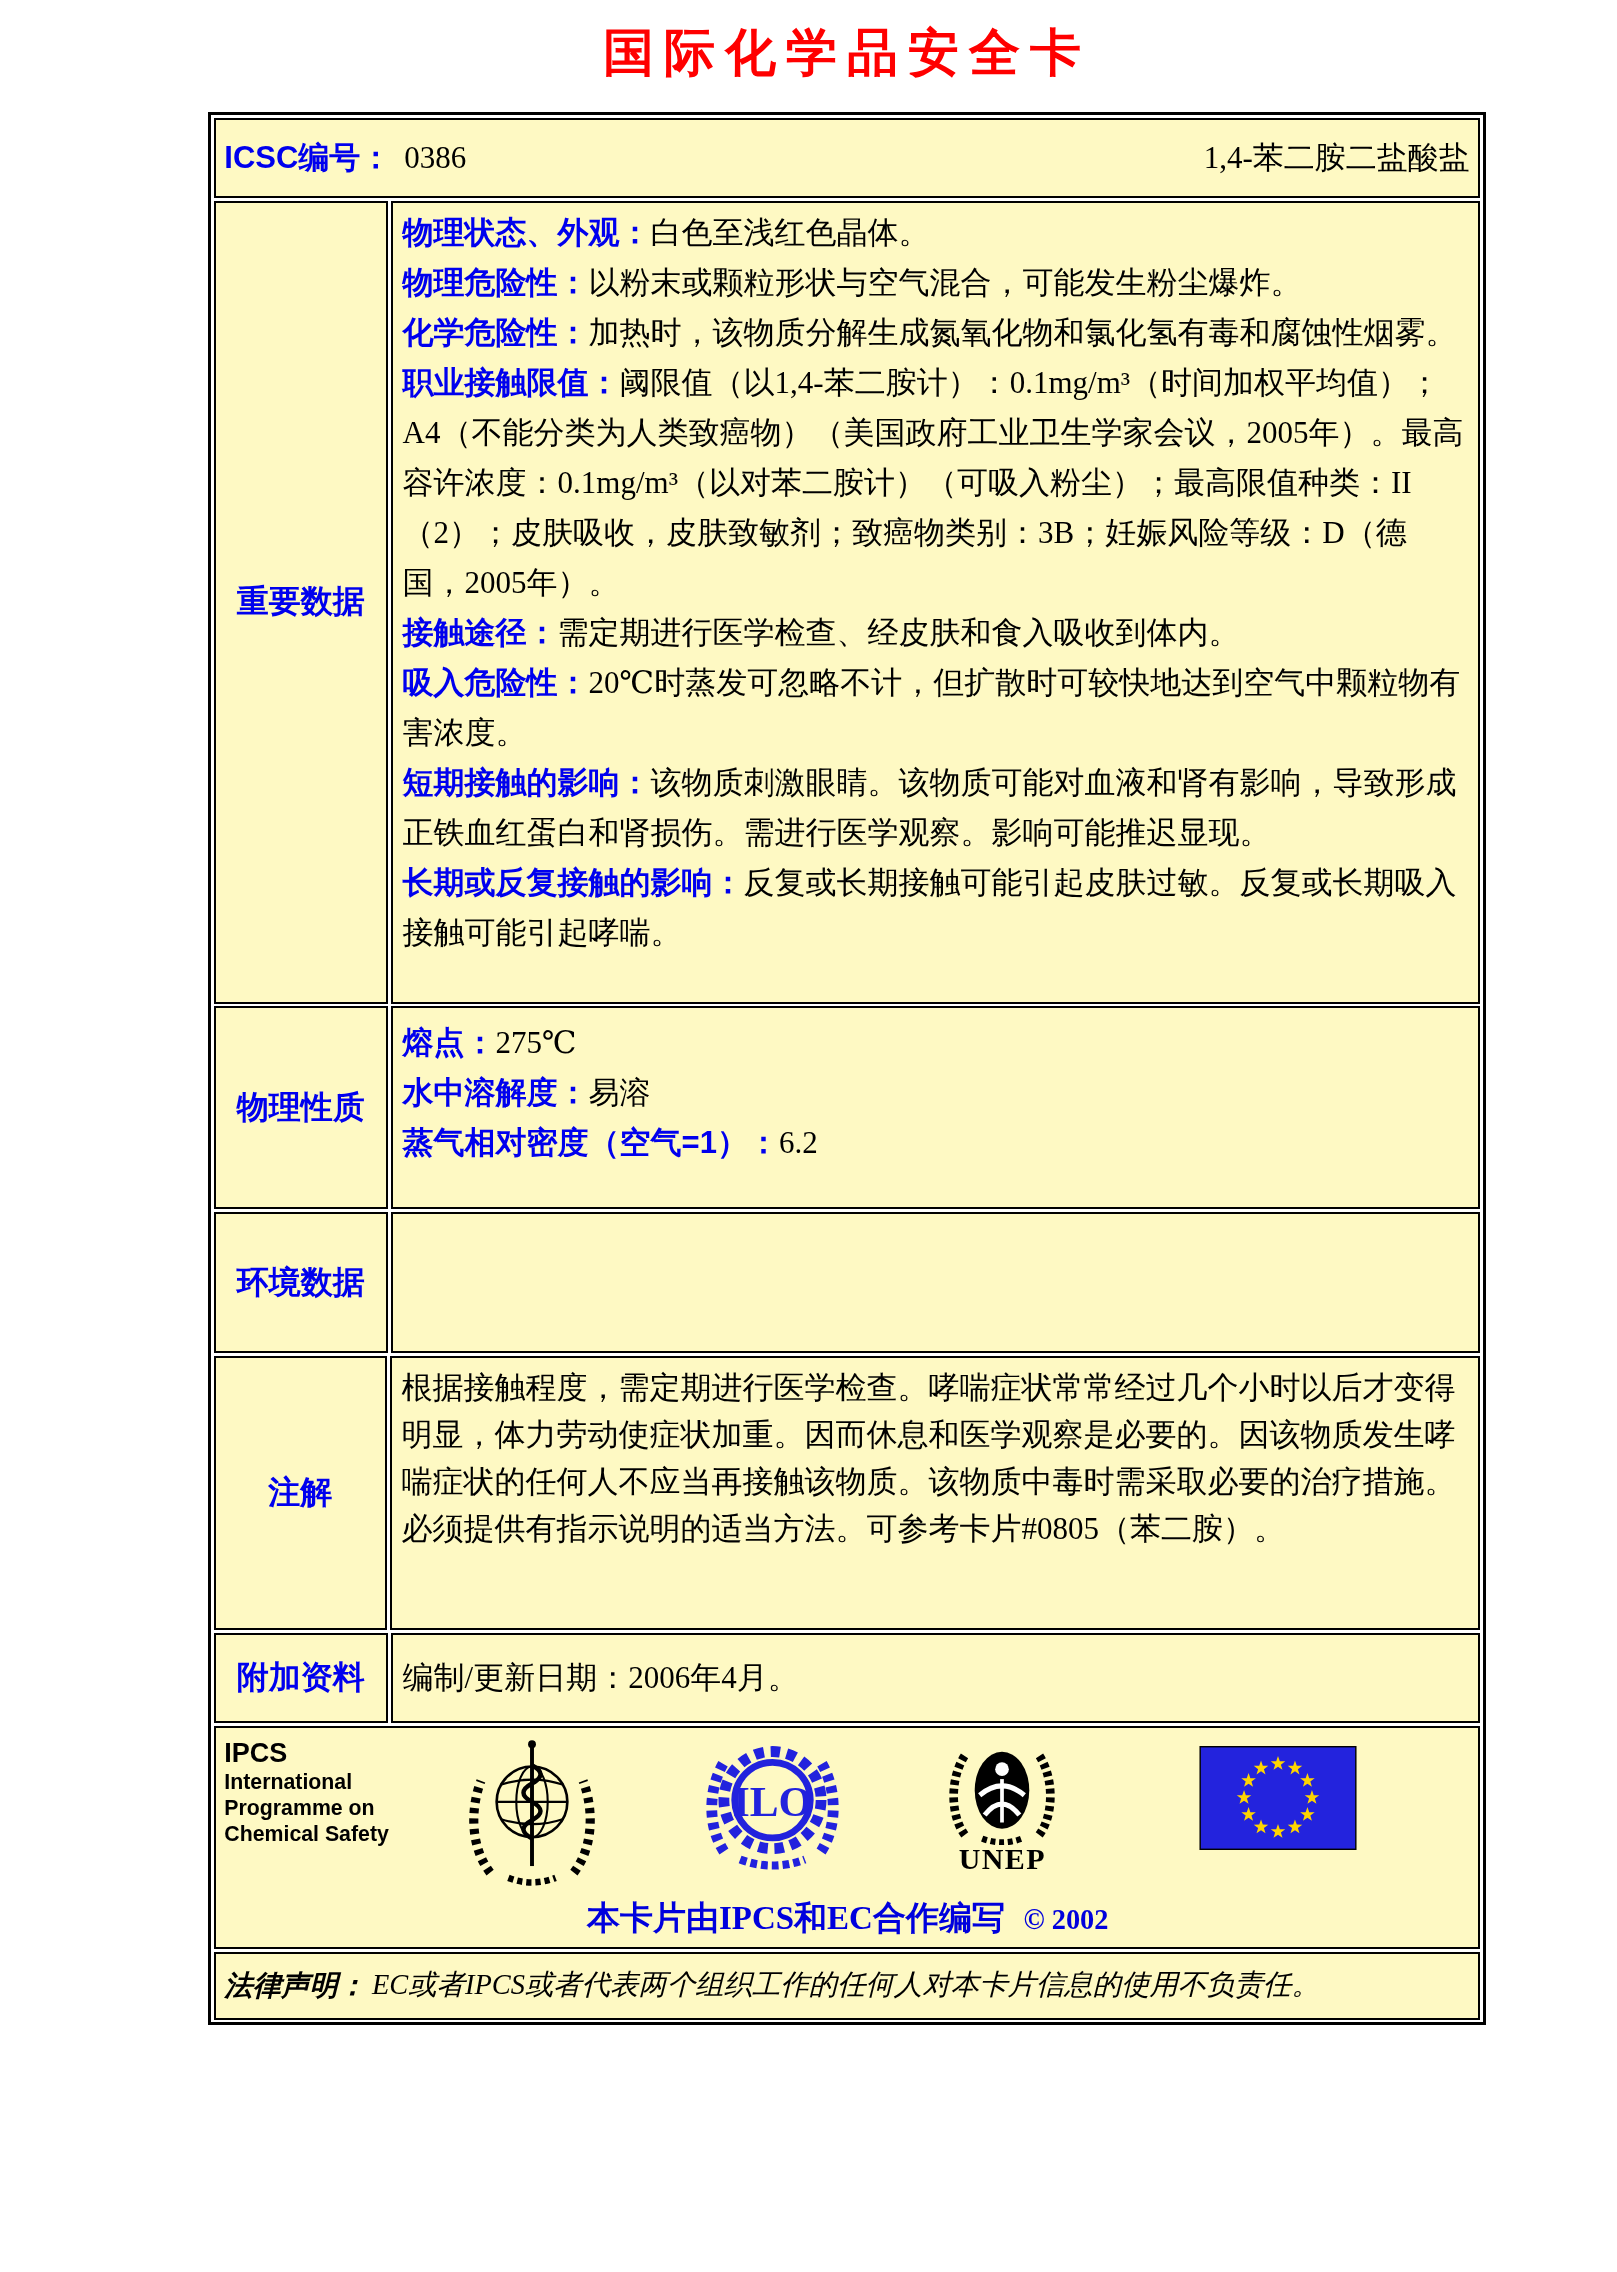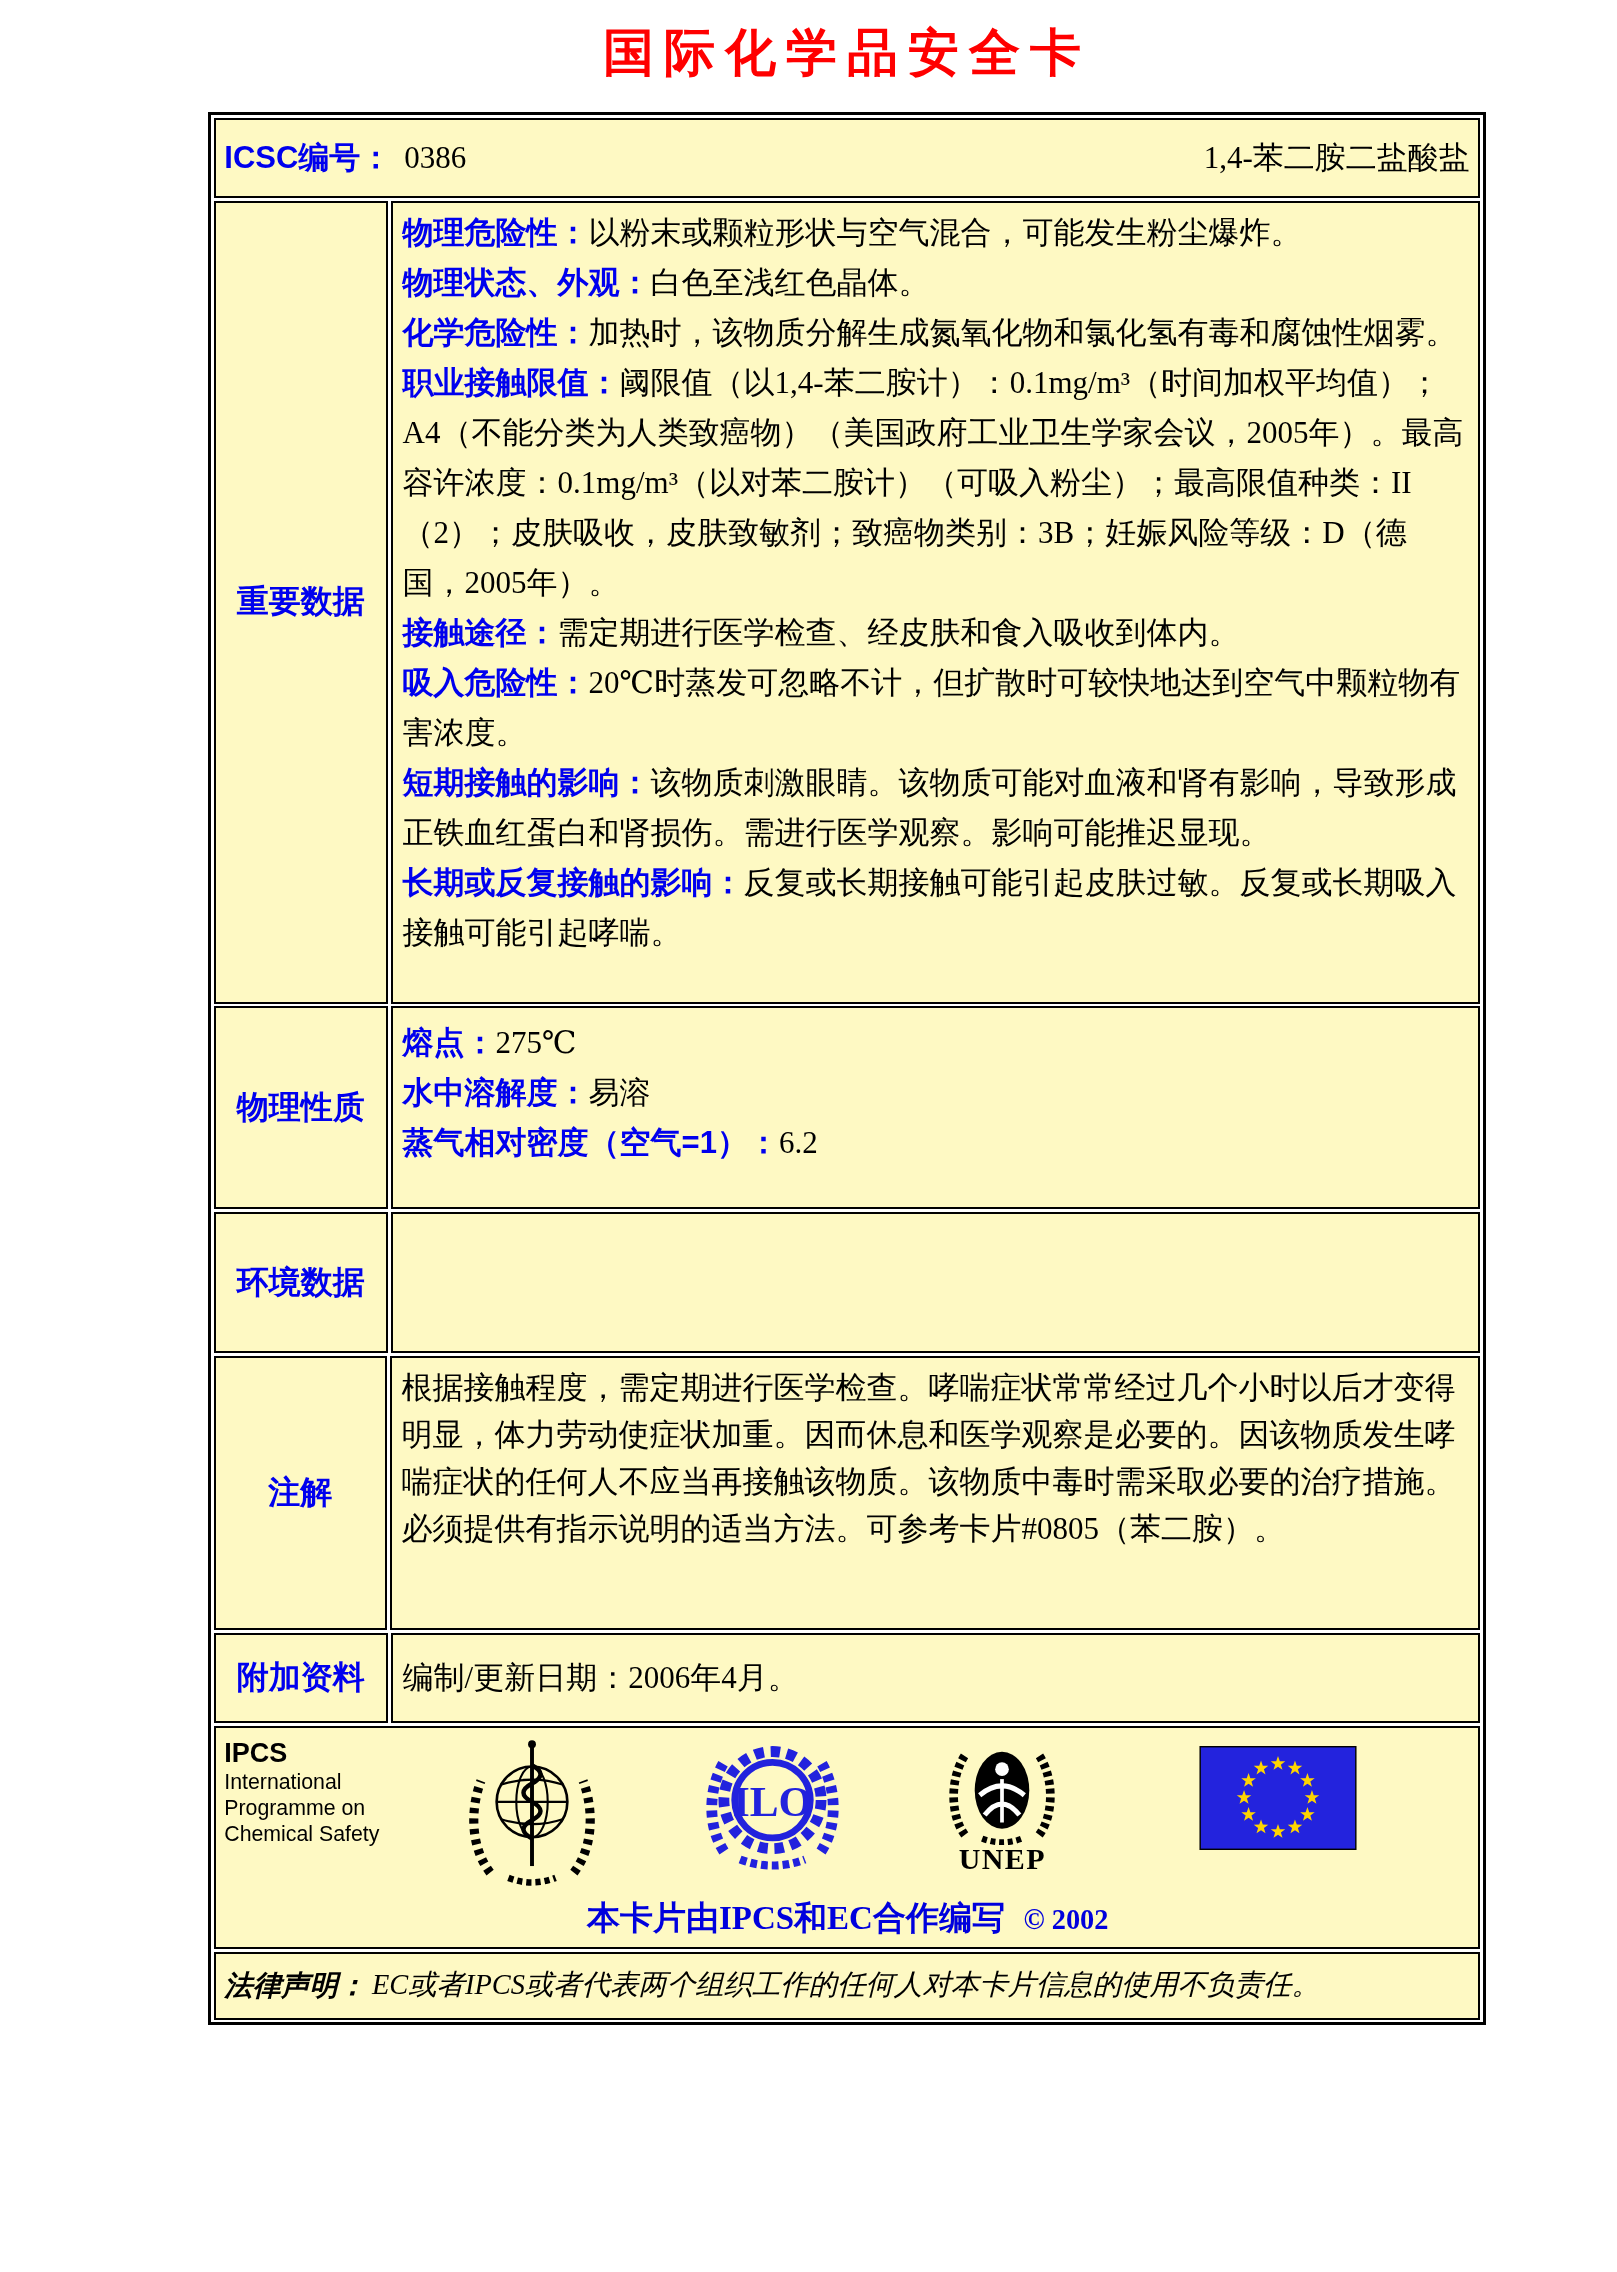--- a/index.html
+++ b/index.html
@@ -60,21 +60,21 @@
   .sec-important .content-cell { min-height: 803px; line-height: 50px; }
   .sec-physical  .content-cell { min-height: 203px;  line-height: 50px; padding-top: 10px; }
   .sec-environment .content-cell { min-height: 141px; }
   .sec-notes     .content-cell { min-height: 274px;  line-height: 47px; }
   .sec-additional .content-cell { min-height: 58px; display: flex; align-items: center; }
   
   .logos-cell { flex: 1 1 auto; min-height: 178px; padding: 10px 7.1px 5.7px 8.5px; }
   .logos-strip { display: flex; align-items: flex-start; }
   .ipcs-block { width: 192px; font-family: "Liberation Sans", "DejaVu Sans", sans-serif; }
   .ipcs-acronym { font-size: 27px; font-weight: bold; line-height: 31px; }
-  .ipcs-line { font-size: 21.3px; line-height: 26px; }
+  .ipcs-line { font-size: 21.3px; line-height: 26px; font-weight: bold; }
   .logo { flex: 0 0 auto; }
   .logo-who  { margin-left: 50px;  margin-top: 1.4px; }
   .logo-ilo  { margin-left: 107px; }
   .logo-unep { margin-left: 100px; text-align: center; }
   .unep-word {
     font-family: "Liberation Serif", "DejaVu Serif", serif;
     font-weight: bold; font-size: 30px; letter-spacing: 1.4px; margin-top: -4.3px;
   }
   .logo-eu   { margin-left: 135px; margin-top: 8.5px; }
   .footer-caption {
@@ -110,22 +110,22 @@
       </div>
       <div>1,4-苯二胺二盐酸盐</div>
     </div>
   </div>
 
   <div class="row sec-important">
     <div class="cell label-cell">
       <span class="sec-label">重要数据</span>
     </div>
     <div class="cell content-cell">
+        <p><span class="fld">物理状态、外观：</span><span>白色至浅红色晶体。</span></p>
         <p><span class="fld">物理危险性：</span><span>以粉末或颗粒形状与空气混合，可能发生粉尘爆炸。</span></p>
-        <p><span class="fld">物理状态、外观：</span><span>白色至浅红色晶体。</span></p>
         <p><span class="fld">化学危险性：</span><span>加热时，该物质分解生成氮氧化物和氯化氢有毒和腐蚀性烟雾。</span></p>
         <p><span class="fld">职业接触限值：</span><span>阈限值（以1,4-苯二胺计）：0.1mg/m³（时间加权平均值）；A4（不能分类为人类致癌物）（美国政府工业卫生学家会议，2005年）。最高容许浓度：0.1mg/m³（以对苯二胺计）（可吸入粉尘）；最高限值种类：II（2）；皮肤吸收，皮肤致敏剂；致癌物类别：3B；妊娠风险等级：D（德国，2005年）。</span></p>
         <p><span class="fld">接触途径：</span><span>需定期进行医学检查、经皮肤和食入吸收到体内。</span></p>
         <p><span class="fld">吸入危险性：</span><span>20℃时蒸发可忽略不计，但扩散时可较快地达到空气中颗粒物有害浓度。</span></p>
         <p><span class="fld">短期接触的影响：</span><span>该物质刺激眼睛。该物质可能对血液和肾有影响，导致形成正铁血红蛋白和肾损伤。需进行医学观察。影响可能推迟显现。</span></p>
         <p><span class="fld">长期或反复接触的影响：</span><span>反复或长期接触可能引起皮肤过敏。反复或长期吸入接触可能引起哮喘。</span></p>
       </div>
   </div>
 
   <div class="row sec-physical">

